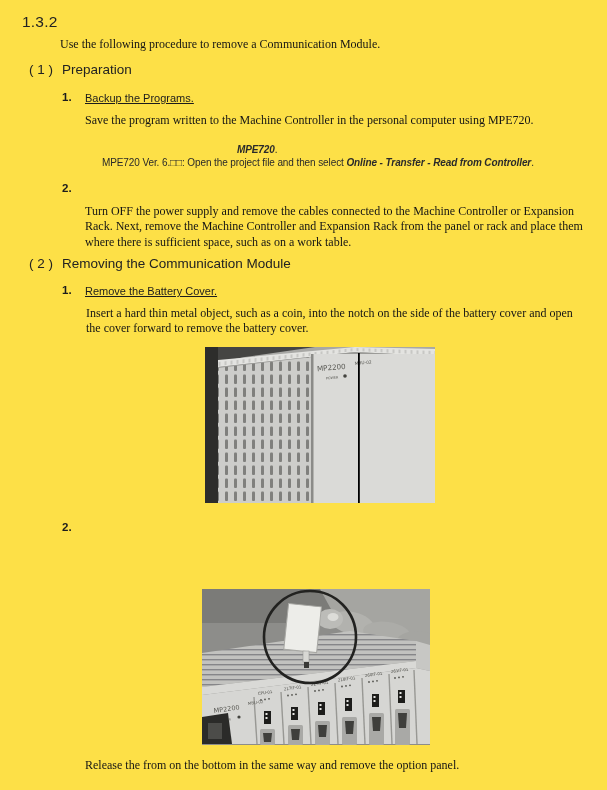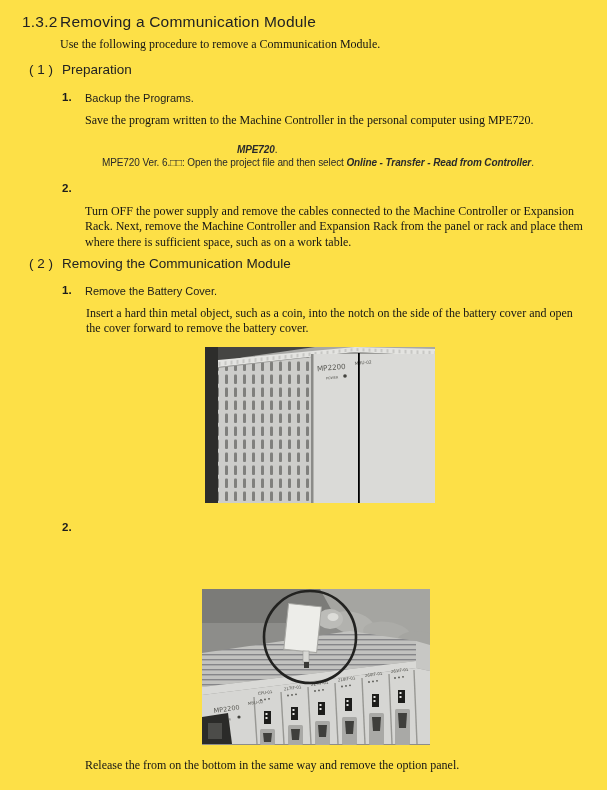--- a/index.html
+++ b/index.html
@@ -6,34 +6,33 @@
   .page{
     position:relative;width:607px;height:790px;background:#fde047;
     font-family:"Liberation Sans","DejaVu Sans",sans-serif;color:#1c1c1c;overflow:hidden;
   }
   .abs{position:absolute;white-space:nowrap;}
   .wrap{position:absolute;white-space:normal;}
   .h1txt{font-size:15.5px;letter-spacing:.2px;color:#222;}
   .serif{font-family:"Liberation Serif","DejaVu Serif",serif;font-size:12px;line-height:15.4px;color:#141414;}
   .sec{font-size:13.5px;color:#222;}
   .step-num{font-size:11.5px;font-weight:bold;}
-  .step-title{font-size:11px;}
+  .step-title{font-size:11px;text-decoration:underline;}
   .bullet-sans{font-size:10px;line-height:13px;letter-spacing:-0.1px;color:#2a2a2a;}
   .cmd{font-weight:bold;font-style:italic;}
   .marker{display:inline-block;width:11px;font-size:9px;vertical-align:top;}
   .fig{position:absolute;}
   svg text{font-family:"DejaVu Sans",sans-serif;}
 </style>
 </head>
 <body>
 
 <div class="page">
 
   <span class="abs h1txt" style="top:13px;left:22px">1.3.2</span>
-  <span class="abs h1txt" style="top:13px;left:60px">Removing a Communication Module</span>
 
   <span class="abs serif" style="top:37px;left:60px">Use the following procedure to remove a Communication Module.</span>
 
   <span class="abs sec" style="top:62px;left:29px">( 1 )</span>
   <span class="abs sec" style="top:62px;left:62px">Preparation</span>
 
   <span class="abs step-num" style="top:91px;left:62px">1.</span>
   <span class="abs step-title" style="top:92px;left:85px">Backup the Programs.</span>
   <div class="wrap serif" style="top:113px;left:85px;width:502px">Save the program written to the Machine Controller in the personal computer using MPE720.</div>
 

